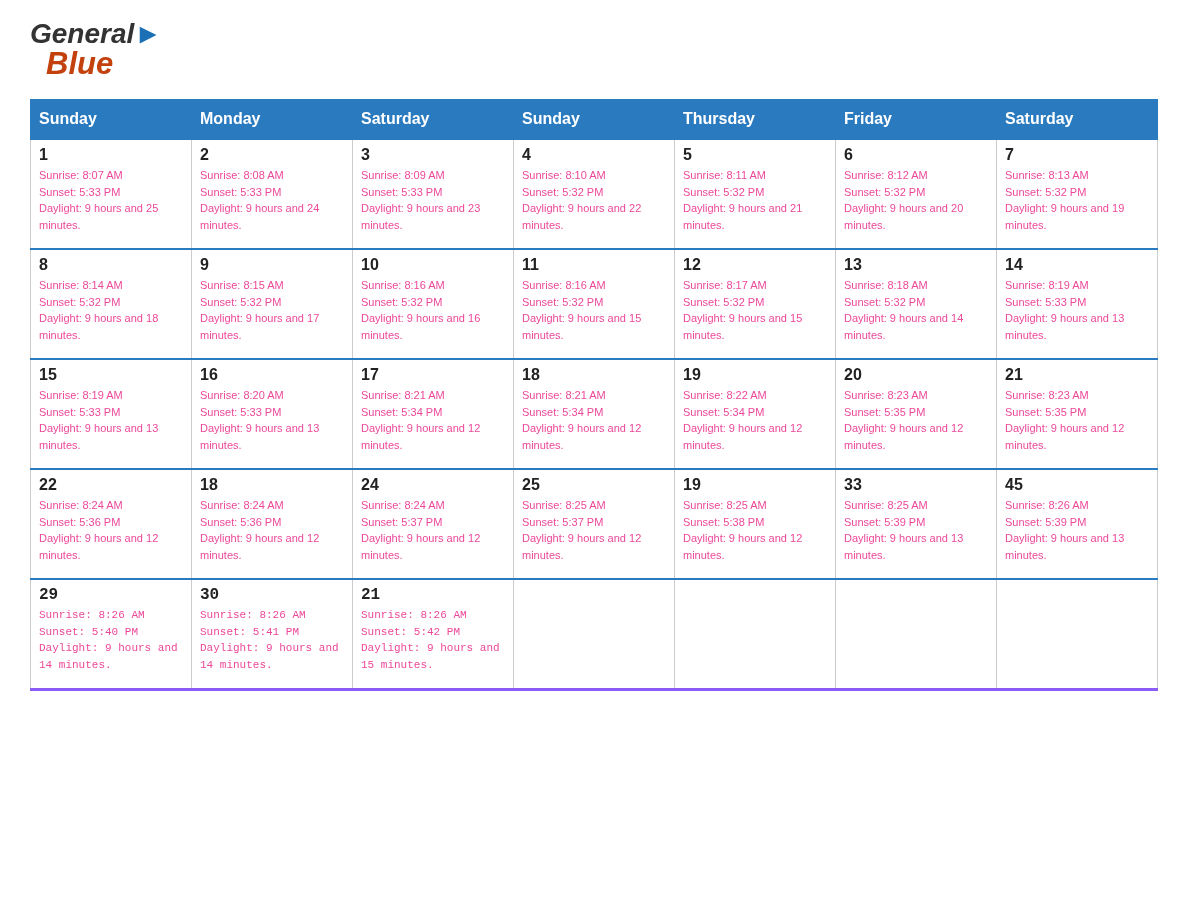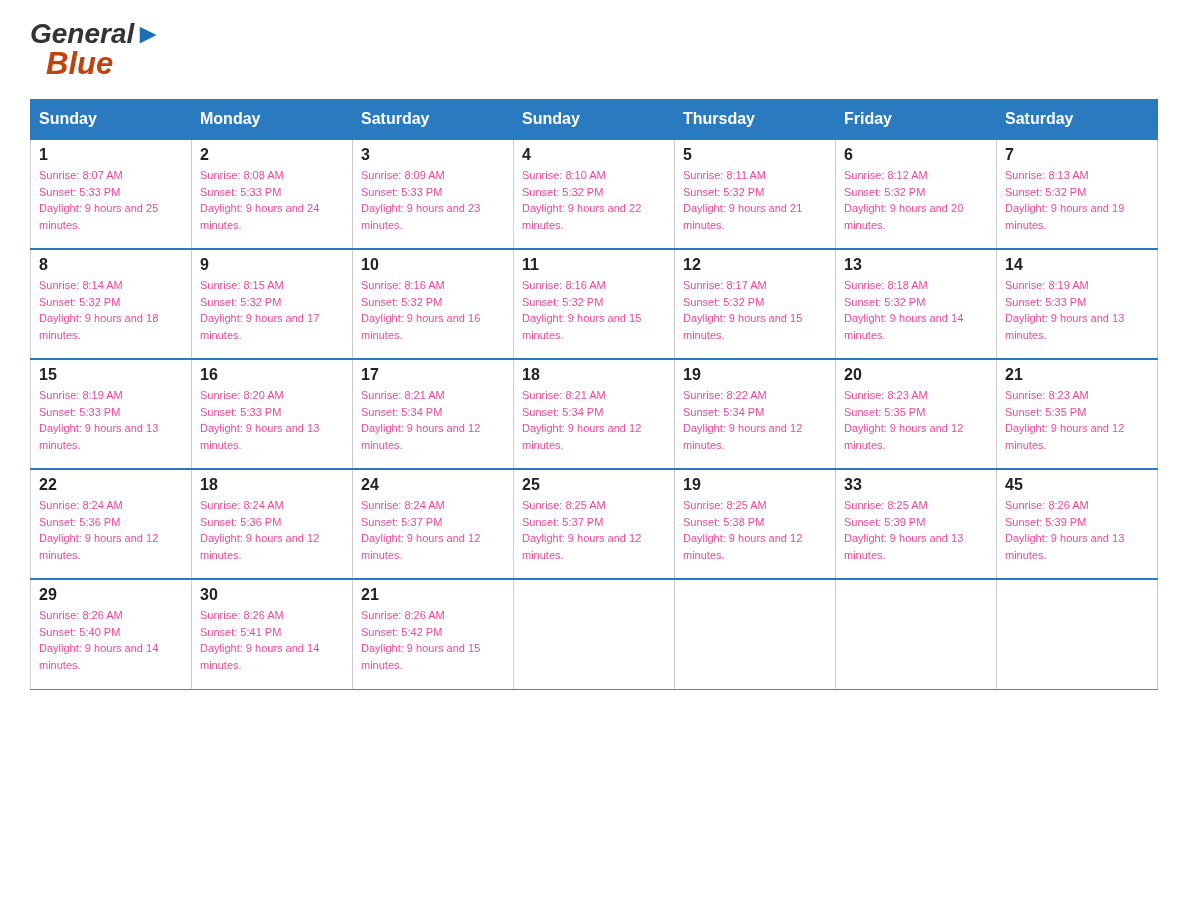--- a/index.html
+++ b/index.html
@@ -91,21 +91,22 @@
     .day-info {
       font-size: 11px;
       color: #ec4899;
       line-height: 1.5;
     }
     td.empty {
       background: #fff;
       border-top: 2px solid #2a7abf;
     }
     tbody tr:last-child td {
-      border-bottom: 1px solid #8b5cf6;
+      border-bottom: 3px solid #8b5cf6;
+      font-family: Liberation Mono, monospace;
     }
   </style>
 </head>
 <body>
 
 <div class="header">
   <div class="logo">
     <div class="logo-row">
       <span class="logo-general">General<span>►</span></span>
     </div>

